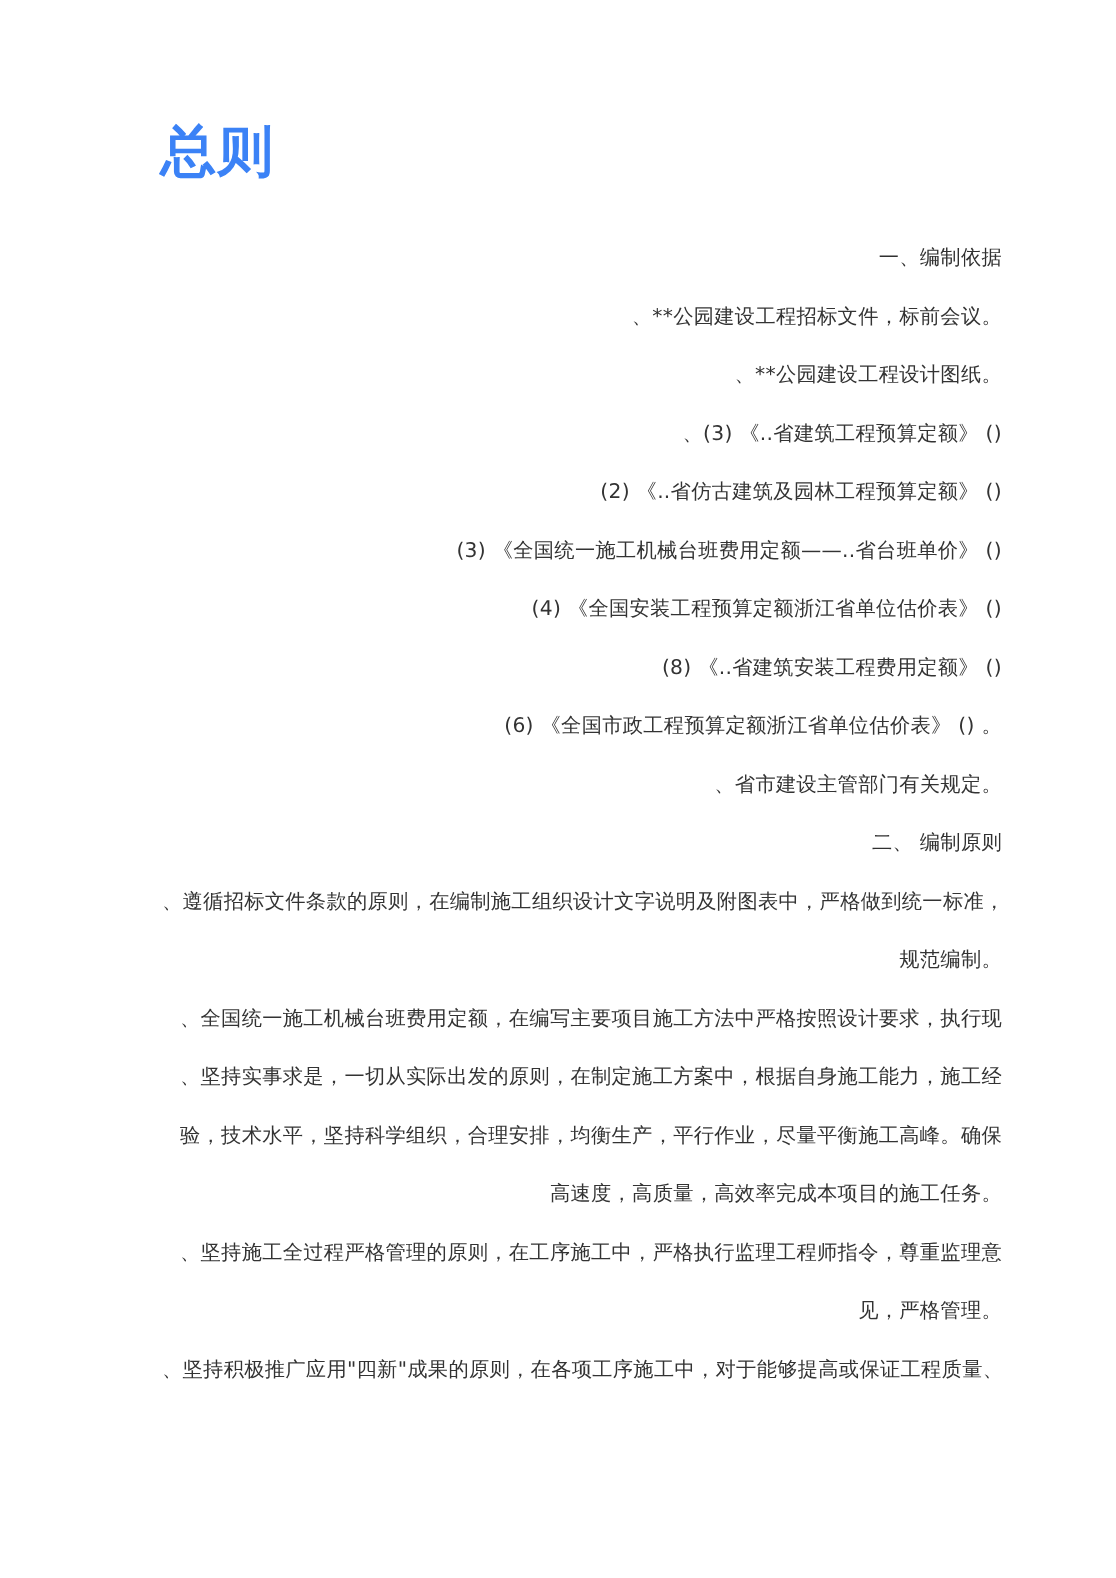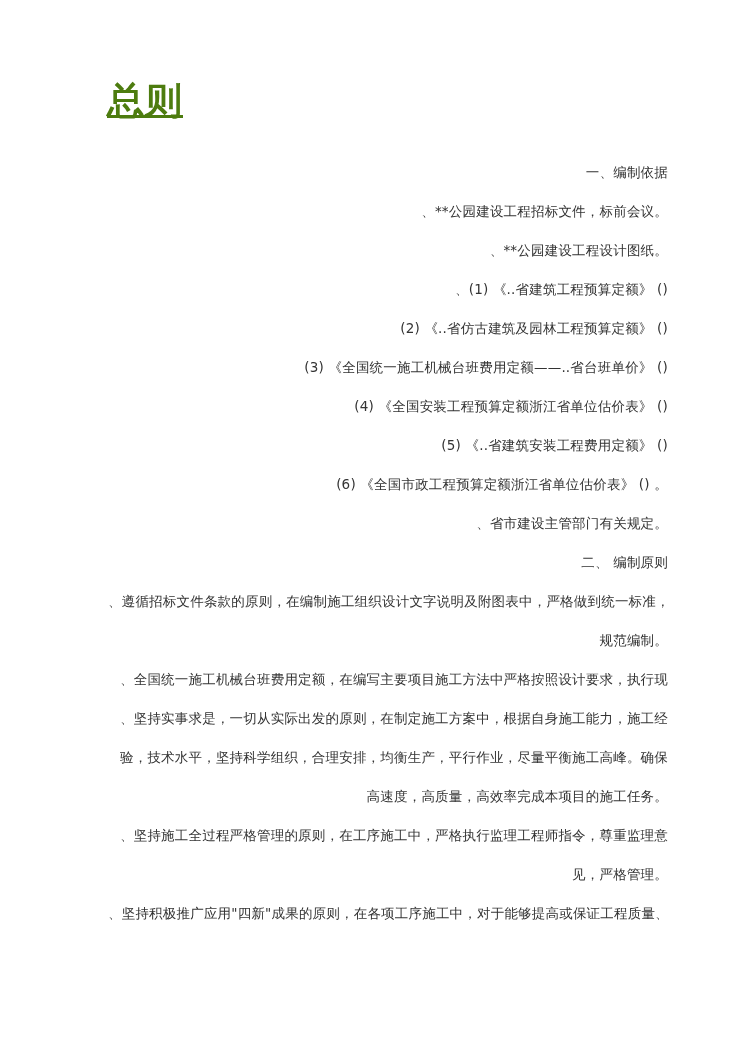--- a/index.html
+++ b/index.html
@@ -16,24 +16,23 @@
     font-family: "DejaVu Sans", "Liberation Sans", sans-serif;
   }
   .doc-title {
     position: absolute;
     left: 107px;
     top: 80px;
     margin: 0;
     font-size: 37px;
     line-height: 1.15;
     font-weight: bold;
-    color: #4d7c0f;
+    color: #3b82f6;
     letter-spacing: 1px;
     white-space: nowrap;
-    text-decoration: underline;
   }
   .content {
     position: absolute;
     left: 108px;
     top: 153px;
     width: 560px;
   }
   .line {
     height: 39px;
     line-height: 39px;
@@ -53,25 +52,25 @@
 <div class="page">
 
   <h1 class="doc-title">总则</h1>
 
   <div class="content">
 
     <div class="line heading">一、编制依据</div>
 
     <div class="line">、**公园建设工程招标文件，标前会议。</div>
     <div class="line">、**公园建设工程设计图纸。</div>
-    <div class="line">、(1)  《..省建筑工程预算定额》  ()</div>
+    <div class="line">、(3)  《..省建筑工程预算定额》  ()</div>
     <div class="line">(2)  《..省仿古建筑及园林工程预算定额》  ()</div>
     <div class="line">(3)  《全国统一施工机械台班费用定额——..省台班单价》  ()</div>
     <div class="line">(4)  《全国安装工程预算定额浙江省单位估价表》  ()</div>
-    <div class="line">(5)  《..省建筑安装工程费用定额》  ()</div>
+    <div class="line">(8)  《..省建筑安装工程费用定额》  ()</div>
     <div class="line">(6)  《全国市政工程预算定额浙江省单位估价表》  () 。</div>
     <div class="line">、省市建设主管部门有关规定。</div>
 
     <div class="line heading">二、 编制原则</div>
 
     <div class="line">、遵循招标文件条款的原则，在编制施工组织设计文字说明及附图表中，严格做到统一标准，</div>
     <div class="line">规范编制。</div>
     <div class="line">、全国统一施工机械台班费用定额，在编写主要项目施工方法中严格按照设计要求，执行现</div>
     <div class="line">、坚持实事求是，一切从实际出发的原则，在制定施工方案中，根据自身施工能力，施工经</div>
     <div class="line">验，技术水平，坚持科学组织，合理安排，均衡生产，平行作业，尽量平衡施工高峰。确保</div>

